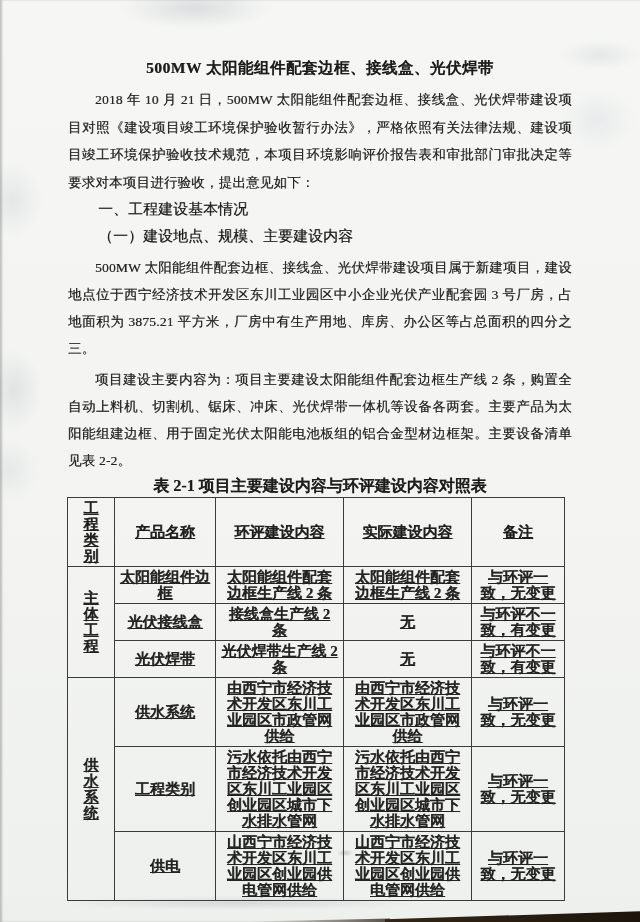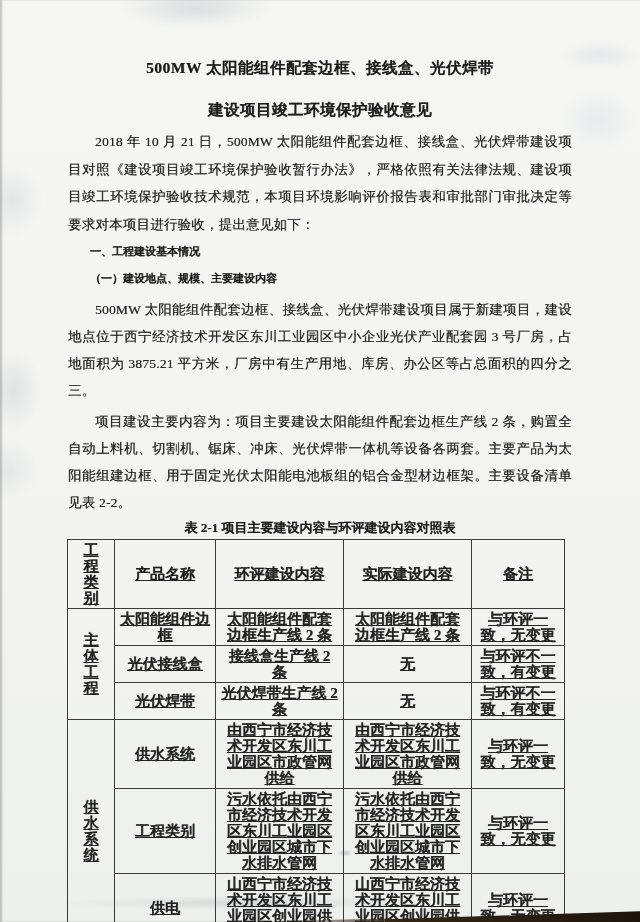--- a/index.html
+++ b/index.html
@@ -43,31 +43,31 @@
     margin-top: 4px;
     font-size: 13.5px;
     line-height: 27px;
     text-align: justify;
     text-indent: 2em;
     color: #242424;
     letter-spacing: .2px;
   }
   .para.first { margin-top: 6px; line-height: 27.5px; }
   .heading {
-    font-weight: bold;
-    font-size: 11px;
+    font-weight: normal;
+    font-size: 15px;
     line-height: 27px;
     text-indent: 2em;
     color: #1c1c1c;
   }
   .table-title {
     margin-top: 3px;
     text-align: center;
     font-weight: bold;
-    font-size: 13px;
+    font-size: 16px;
     line-height: 18px;
     color: #1c1c1c;
   }
   table.cmp {
     margin-top: 2px;
     margin-left: -1px;
     border-collapse: collapse;
     table-layout: fixed;
     width: 497px;
     font-size: 15px;
@@ -118,21 +118,20 @@
     clip-path: polygon(0 90%, 100% 30%, 100% 100%, 0 100%);
   }
 </style>
 </head>
 <body>
 
 <div class="page">
   <div class="content">
 
     <div class="doc-title">500MW 太阳能组件配套边框、接线盒、光伏焊带</div>
-    <div class="doc-title second">建设项目竣工环境保护验收意见</div>
 
     <p class="para first">2018 年 10 月 21 日，500MW 太阳能组件配套边框、接线盒、光伏焊带建设项目对照《建设项目竣工环境保护验收暂行办法》，严格依照有关法律法规、建设项目竣工环境保护验收技术规范，本项目环境影响评价报告表和审批部门审批决定等要求对本项目进行验收，提出意见如下：</p>
 
     <div class="heading">一、工程建设基本情况</div>
     <div class="heading">（一）建设地点、规模、主要建设内容</div>
 
     <p class="para">500MW 太阳能组件配套边框、接线盒、光伏焊带建设项目属于新建项目，建设地点位于西宁经济技术开发区东川工业园区中小企业光伏产业配套园 3 号厂房，占地面积为 3875.21 平方米，厂房中有生产用地、库房、办公区等占总面积的四分之三。</p>
     <p class="para">项目建设主要内容为：项目主要建设太阳能组件配套边框生产线 2 条，购置全自动上料机、切割机、锯床、冲床、光伏焊带一体机等设备各两套。主要产品为太阳能组建边框、用于固定光伏太阳能电池板组的铝合金型材边框架。主要设备清单见表 2-2。</p>
 
     <div class="table-title">表 2-1   项目主要建设内容与环评建设内容对照表</div>

